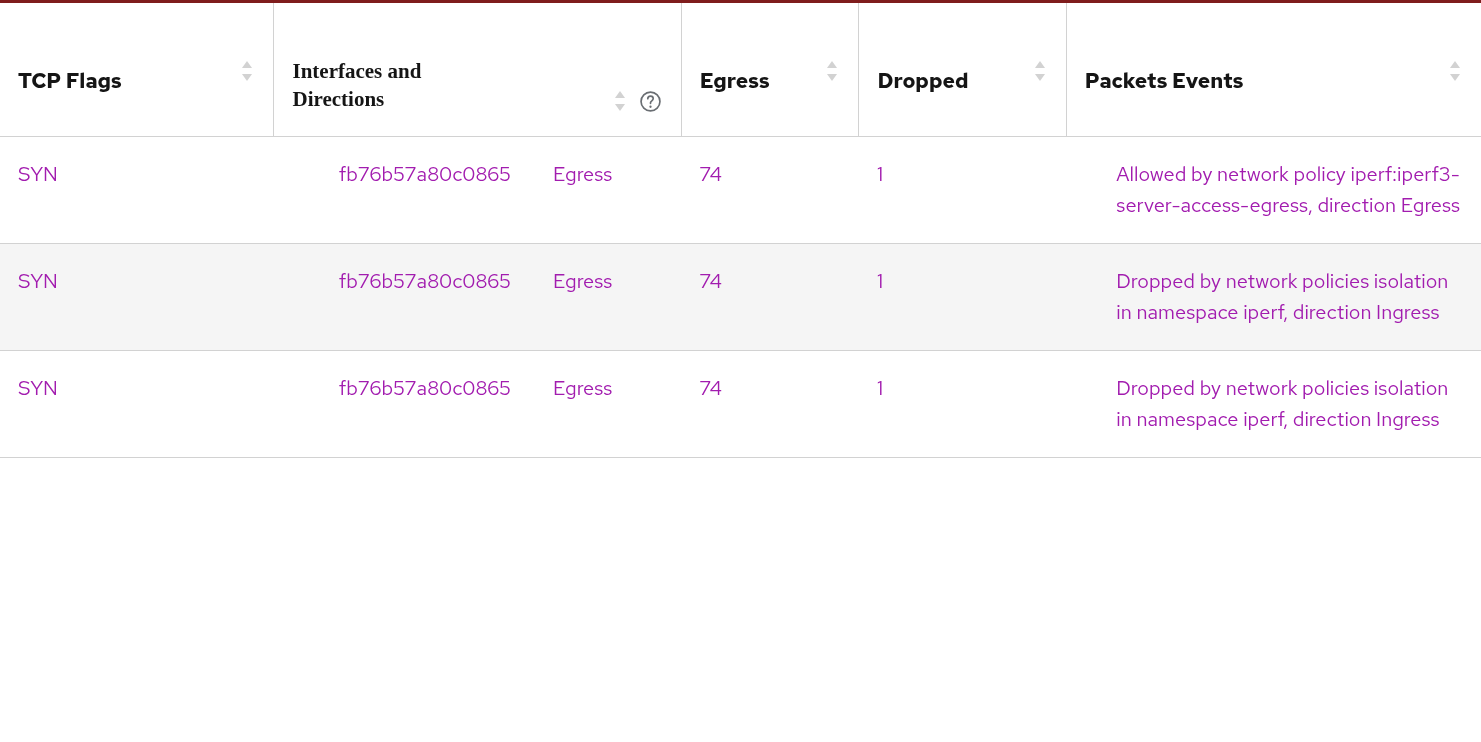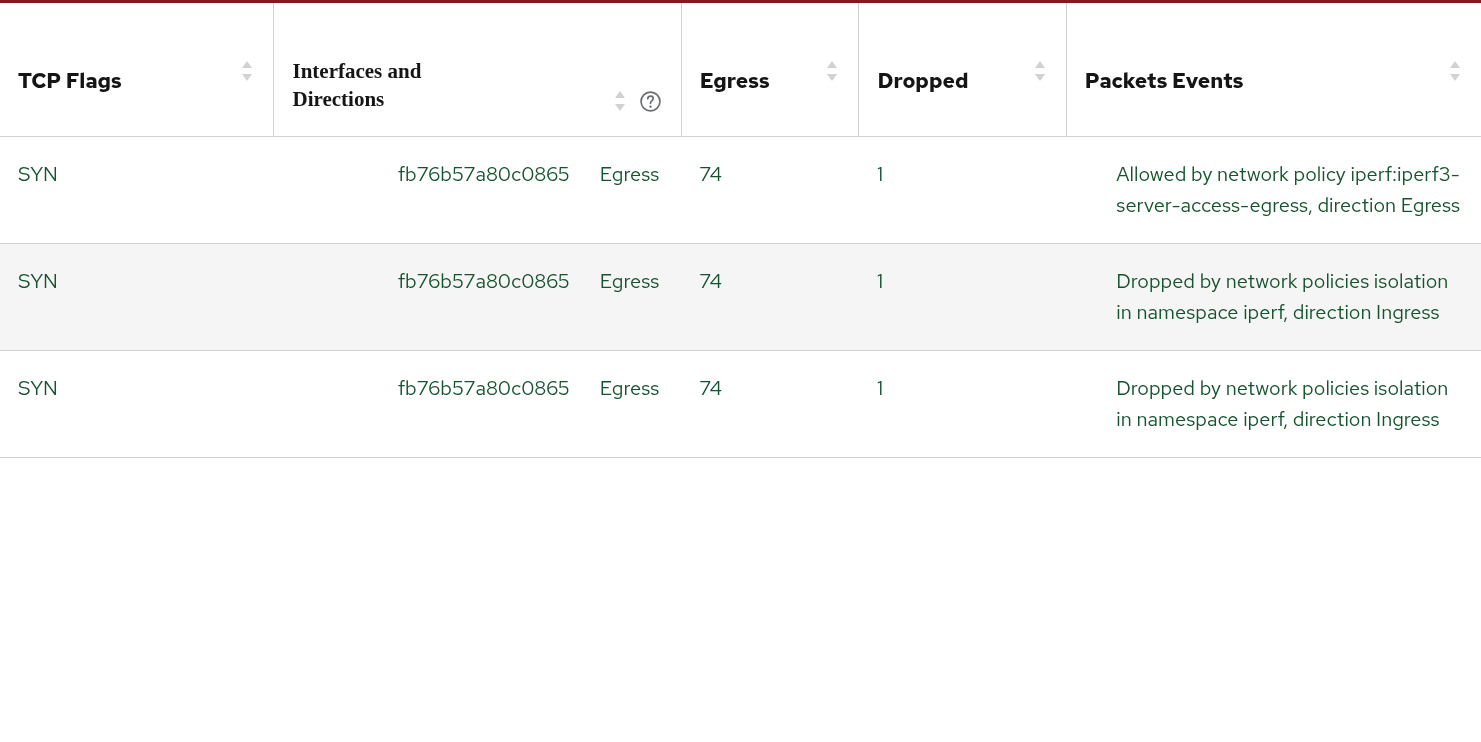--- a/index.html
+++ b/index.html
@@ -63,28 +63,28 @@
   thead th.th-if .th-controls { padding-bottom: 2px; }
   thead th:not(.th-if) .th-controls { align-items: center; }
   thead th:not(.th-if) .th-label { padding-top: 38px; }
 
   tbody td {
     padding: 22px 18px;
     font-size: 20px;
     line-height: 1.55;
     vertical-align: top;
     border-bottom: 1px solid #d2d2d2;
-    color: #14532d;
+    color: #a21caf;
   }
   tbody tr.alt { background: #f5f5f5; }
 
   .if-cell {
     display: flex;
-    gap: 18px;
-    justify-content: flex-end;
+    gap: 30px;
+    justify-content: center;
   }
   .if-dir {
     flex: 0 0 auto;
     padding-right: 4px;
     margin-left: 12px;
   }
 
   .sort-icon {
     color: #d2d2d2;
     display: inline-flex;

